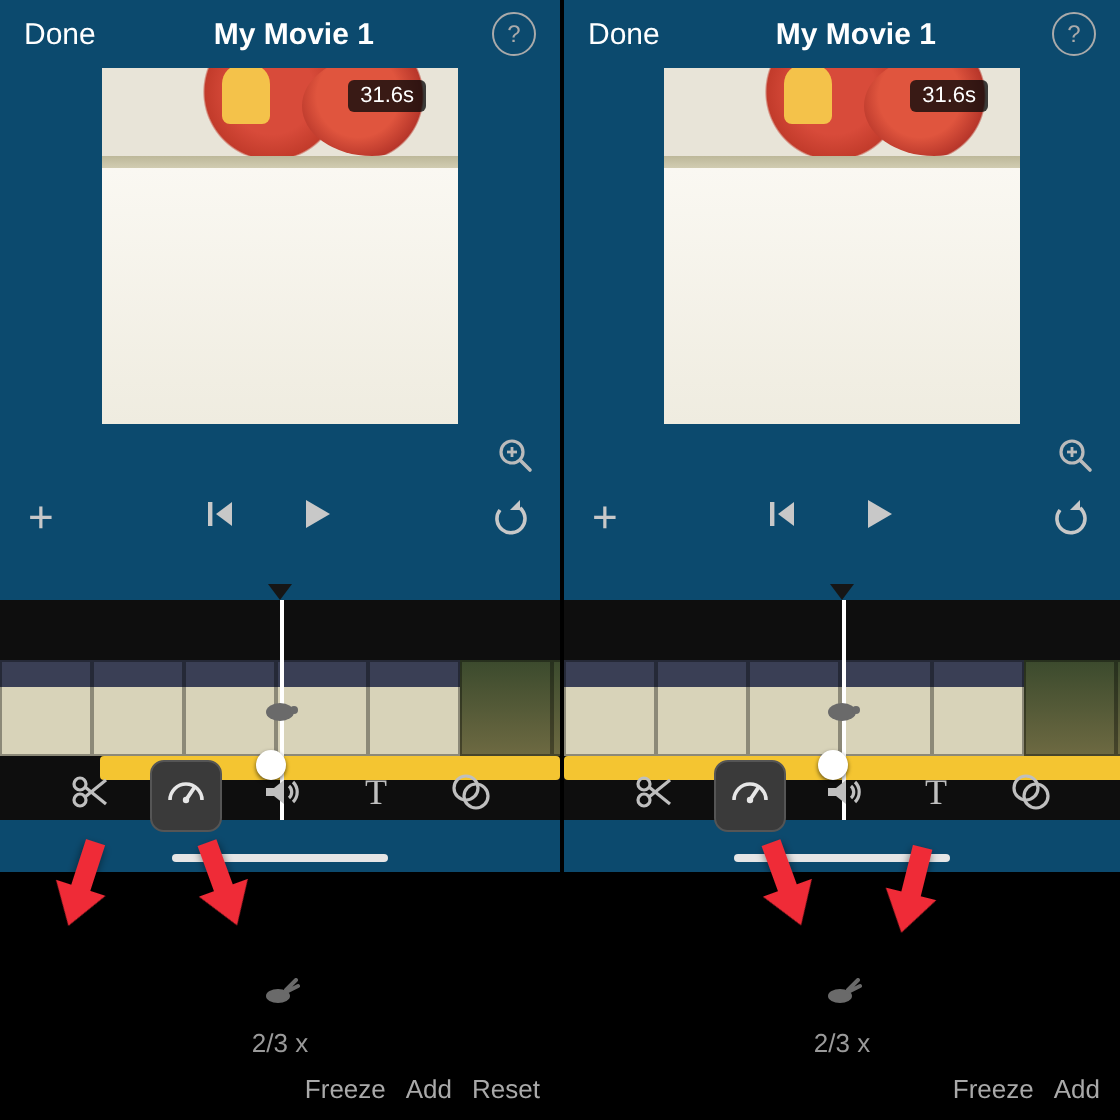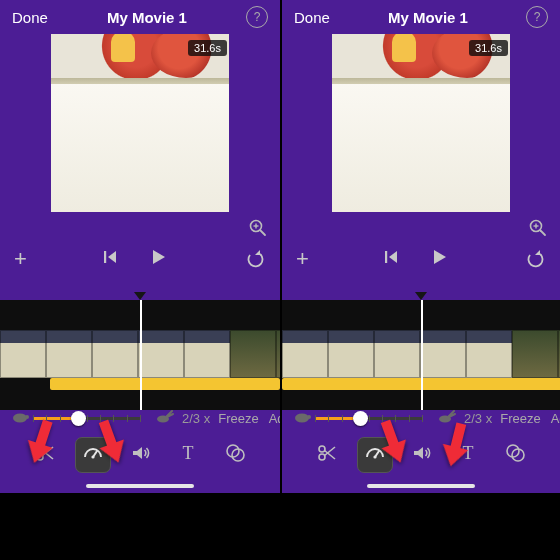--- a/index.html
+++ b/index.html
@@ -1,42 +1,42 @@
 <!DOCTYPE html>
 <html><head>
 <meta charset="utf-8">
 <style>
   html,body{margin:0;padding:0;background:#000;width:560px;height:560px;overflow:hidden;font-family:-apple-system,Helvetica,Arial,sans-serif;}
   .wrap{display:flex;width:560px;height:560px;background:#000;}
-  .pane{width:280px;height:493px;background:#4c1d95;position:relative;box-sizing:border-box;}
+  .pane{width:280px;height:436px;background:#0c4a6e;position:relative;box-sizing:border-box;}
   .pane + .pane{border-left:2px solid #000;}
   .topbar{height:34px;display:flex;align-items:center;justify-content:space-between;padding:0 12px;color:#fff;font-size:15px;}
   .title{font-weight:600;text-align:right;}
   .done{font-weight:400;}
   .help{width:20px;height:20px;border:1.5px solid #aaa;border-radius:50%;display:flex;align-items:center;justify-content:center;font-size:12px;color:#aaa;}
   .preview{margin:0 auto;width:178px;height:178px;background:#e8e4d8;position:relative;overflow:hidden;}
   .tomato{position:absolute;top:-10px;left:40px;width:90px;height:55px;background:radial-gradient(circle at 50% 40%,#d84b3a 38%,#c23b2b 60%,transparent 62%);border-radius:50%;}
   .tomato2{position:absolute;top:-6px;left:100px;width:70px;height:50px;background:radial-gradient(circle at 40% 40%,#e0553e 40%,#b7362a 62%,transparent 64%);border-radius:50%;}
   .corn{position:absolute;top:-2px;left:60px;width:24px;height:30px;background:#f4c24a;border-radius:10px 10px 4px 4px;}
   .plate{position:absolute;top:44px;left:0;right:0;height:8px;background:linear-gradient(#bdb89a,#d8d3b9);}
   .glare{position:absolute;top:50px;left:0;right:0;bottom:0;background:linear-gradient(#faf8f2,#efece0);}
-  .badge{position:absolute;top:6px;right:2px;background:rgba(10,10,10,.78);color:#fff;font-size:11px;padding:2px 6px;border-radius:3px;}
+  .badge{position:absolute;top:6px;right:16px;background:rgba(10,10,10,.78);color:#fff;font-size:11px;padding:2px 6px;border-radius:3px;}
   .zoom{position:absolute;right:12px;top:218px;color:#bbb;}
   .transport{height:42px;display:flex;align-items:center;justify-content:space-between;padding:0 14px;color:#c8c8c8;margin-top:26px;}
   .transport .mid{display:flex;gap:28px;align-items:center;}
   .plus{font-size:22px;font-weight:300;color:#c8c8c8;}
   .undo svg,.zoom svg{display:block;}
   .timeline{position:relative;height:110px;margin-top:20px;background:#0e0e0e;}
   .playhead-caret{position:absolute;left:50%;top:-8px;margin-left:-6px;width:0;height:0;border-left:6px solid transparent;border-right:6px solid transparent;border-top:8px solid #161616;}
   .clipstrip{position:absolute;left:0;right:0;top:30px;height:48px;display:flex;}
   .thumb{flex:0 0 46px;height:48px;background:linear-gradient(#3a3f55 0 28%,#d8d3b9 28% 100%);box-shadow:inset 0 0 0 1px rgba(0,0,0,.35);}
   .thumb.camo{background:linear-gradient(#3b4a2d,#6e6a42);} 
   .audio{position:absolute;left:0;top:78px;height:12px;background:#f4c531;border-radius:2px;}
   .playhead{position:absolute;top:0;bottom:0;left:50%;width:2px;background:#fff;}
-  .speedrow{position:absolute;left:0;right:0;bottom:62px;height:26px;display:flex;align-items:center;padding:0 10px;gap:8px;color:#9a9a9a;font-size:13px;}
+  .speedrow{position:absolute;left:0;right:0;bottom:62px;height:26px;display:flex;align-items:center;padding:0 10px;gap:8px;color:#9a9a9a;font-size:13px;flex-direction:column;}
   .turtle,.hare{color:#6a6a6a;}
   .slider{position:relative;flex:0 0 108px;height:18px;left:-5px}
   .slider .track{position:absolute;top:8px;left:0;right:0;height:3px;background:#3b3b3b;border-radius:2px;}
   .slider .trackfill{position:absolute;top:8px;left:0;height:3px;background:#f7a01a;border-radius:2px;}
   .slider .ticks{position:absolute;top:2px;left:0;right:0;height:14px;display:flex;justify-content:space-between;}
   .slider .ticks i{width:1px;height:7px;background:#555;margin-top:4px;}
   .slider .knob{position:absolute;top:2px;width:15px;height:15px;background:#fff;border-radius:50%;box-shadow:0 1px 2px rgba(0,0,0,.6);}
   .speedtxt{flex:0 0 auto;}
   .links{display:flex;gap:10px;margin-left:auto;}
   .links span{color:#a9a9a9;}

